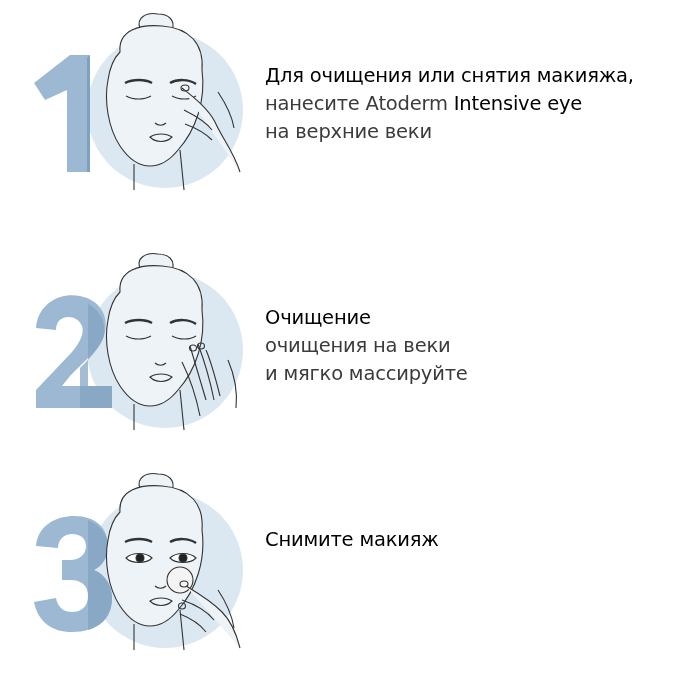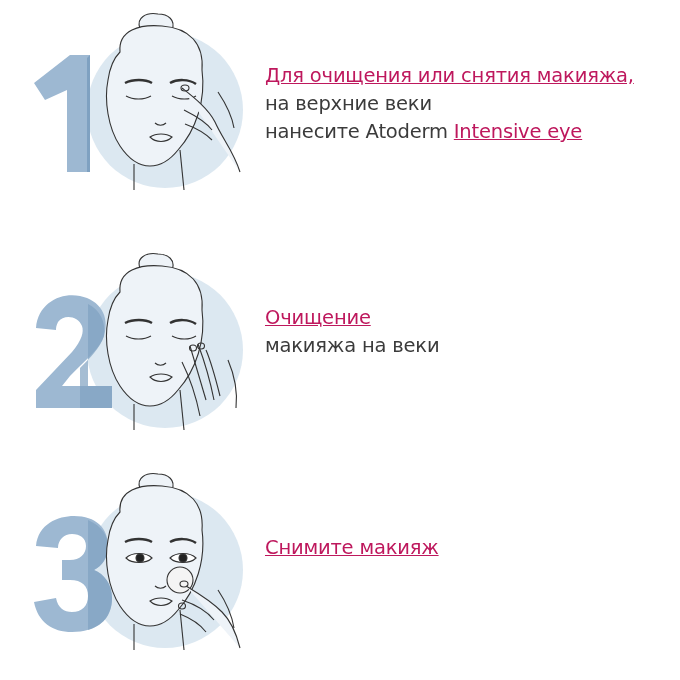--- a/index.html
+++ b/index.html
@@ -1,21 +1,21 @@
 <!DOCTYPE html>
 <html><head>
   <meta charset="utf-8">
   <style>
     html, body { margin: 0; padding: 0; background: #ffffff; }
     body { width: 680px; height: 680px; position: relative; overflow: hidden;
            font-family: "DejaVu Sans", "Liberation Sans", sans-serif; }
     .step { position: absolute; left: 0; width: 680px; height: 220px; }
     .illus { position: absolute; left: 0; top: 0; width: 260px; height: 220px; }
     .text { position: absolute; left: 265px; font-size: 19.5px; line-height: 28px; color: #3b3b3b; letter-spacing: -0.2px; }
-    .accent { color: #be185d; text-decoration: underline; }
+    .accent { color: #000000; }
     .line { display: block; white-space: nowrap; }
   </style>
 </head>
 <body>
 
 <div class="step" style="top:0px;">
   <svg class="illus" viewBox="0 0 260 220" width="260" height="220">
     <circle cx="165" cy="110" r="78" fill="#dce8f1"></circle>
     <g>
       <path d="M34 83 L70 55 L90 55 L90 172 L67 172 L67 90 L45 100 Z" fill="#9db8d2"></path>
@@ -34,22 +34,22 @@
       <path d="M150 137 C156 133, 166 133, 172 137 C166 143, 156 143, 150 137 Z"></path>
       <path d="M182 88 C192 96, 208 108, 215 122 C222 138, 234 152, 240 172" fill="#eef3f8"></path>
       <path d="M184 110 C196 116, 206 122, 212 130"></path>
       <path d="M185 124 C196 128, 206 134, 212 140"></path>
       <path d="M218 92 C226 104, 232 116, 234 128"></path>
       <ellipse cx="185" cy="88" rx="4" ry="3"></ellipse>
     </g>
   </svg>
   <div class="text" style="top:62px;">
     <span class="line accent">Для очищения или снятия макияжа,</span>
+    <span class="line"><span>нанесите Atoderm </span><span class="accent">Intensive eye</span></span>
     <span class="line">на верхние веки</span>
-    <span class="line"><span>нанесите Atoderm </span><span class="accent">Intensive eye</span></span>
   </div>
 </div>
 
 <div class="step" style="top:240px;">
   <svg class="illus" viewBox="0 0 260 220" width="260" height="220">
     <circle cx="165" cy="110" r="78" fill="#dce8f1"></circle>
     <g>
       <path d="M36 88 C38 62, 62 52, 80 56 C100 60, 110 76, 104 96 C100 108, 88 118, 70 136 L62 146 L112 146 L112 168 L36 168 L36 150 L72 112 C82 100, 84 92, 82 86 C78 76, 64 74, 58 82 C56 86, 56 88, 56 90 Z" fill="#9db8d2"></path>
       <path d="M88 64 C100 70, 106 82, 104 96 C100 108, 90 118, 80 128 L80 168 L112 168 L112 146 L88 146 Z" fill="#7fa1c1" opacity="0.7"></path>
     </g>
@@ -68,21 +68,22 @@
       <path d="M198 104 C204 120, 210 140, 214 160"></path>
       <path d="M206 110 C212 124, 216 140, 220 156"></path>
       <path d="M182 122 C190 138, 196 156, 200 176"></path>
       <path d="M228 120 C234 134, 238 150, 236 168"></path>
       <ellipse cx="193" cy="108" rx="3.5" ry="3"></ellipse>
       <ellipse cx="201" cy="106" rx="3.5" ry="3"></ellipse>
     </g>
   </svg>
   <div class="text" style="top:64px;">
     <span class="line accent">Очищение</span>
-    <span class="line">макияжа на веки</span>
+    <span class="line">очищения на веки</span>
+    <span class="line">и мягко массируйте</span>
   </div>
 </div>
 
 <div class="step" style="top:460px;">
   <svg class="illus" viewBox="0 0 260 220" width="260" height="220">
     <circle cx="165" cy="110" r="78" fill="#dce8f1"></circle>
     <g>
       <path d="M36 86 C38 64, 58 56, 74 56 C96 56, 108 68, 108 86 C108 98, 102 106, 94 110 C104 114, 112 124, 112 138 C112 160, 96 172, 72 172 C52 172, 38 162, 34 142 L56 138 C58 148, 64 152, 72 152 C82 152, 88 146, 88 136 C88 126, 82 120, 70 120 L62 120 L62 100 L70 100 C80 100, 86 94, 86 86 C86 78, 80 74, 72 74 C64 74, 58 80, 58 88 Z" fill="#9db8d2"></path>
       <path d="M88 60 C102 66, 108 76, 108 86 C108 98, 102 106, 94 110 C104 114, 112 124, 112 138 C112 156, 102 166, 88 170 Z" fill="#7fa1c1" opacity="0.7"></path>
     </g>
@@ -101,16 +102,16 @@
       <path d="M150 141 C156 137, 166 137, 172 141 C166 147, 156 147, 150 141 Z"></path>
       <circle cx="180" cy="120" r="13" fill="#f4f4f4"></circle>
       <ellipse cx="184" cy="124" rx="4" ry="3"></ellipse>
       <path d="M186 126 C196 132, 210 140, 222 152 C230 160, 236 172, 240 188" fill="#eef3f8"></path>
       <path d="M182 140 C194 144, 206 150, 214 160"></path>
       <path d="M180 154 C190 158, 200 164, 206 172"></path>
       <path d="M218 130 C226 142, 232 156, 234 168"></path>
       <ellipse cx="182" cy="146" rx="3.5" ry="3"></ellipse>
     </g>
   </svg>
-  <div class="text" style="top:74px;">
+  <div class="text" style="top:66px;">
     <span class="line accent">Снимите макияж</span>
   </div>
 </div>
 
 </body></html>

